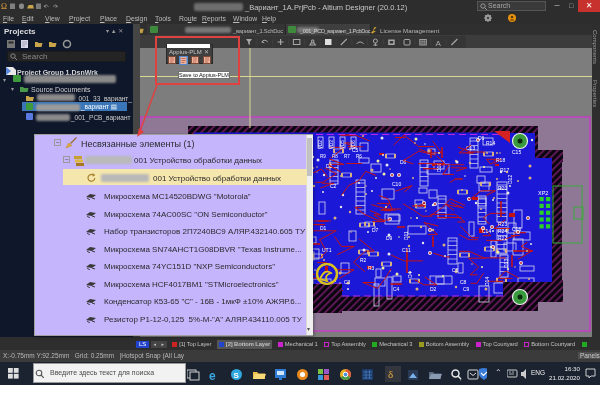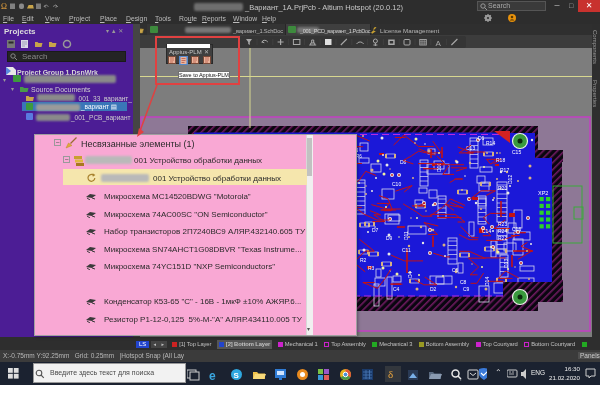--- a/index.html
+++ b/index.html
@@ -13,35 +13,35 @@
   #closebtn { left:578px; top:0; width:22px; height:12px; background:#c8322e; color:#fff; font-size:8px; text-align:center; line-height:12px; }
   
   #menubar { left:0; top:13px; width:600px; height:11px; background:#2d2d2d; color:#bcbcbc; font-size:6.8px; }
   #menubar span { position:absolute; top:2px; }
   
   #tabrow { left:133px; top:24px; width:459px; height:11px; background:#2f2f2f; }
   
   #toolstrip { left:133px; top:35px; width:459px; height:13px; background:#3c3c3c; }
   #iconstrip { left:240px; top:36px; width:226px; height:12px; background:#353535; border-radius:2px; color:#9a9a9a; font-size:7px; line-height:12px; white-space:nowrap; overflow:hidden; }
   
-  #leftpanel { left:0; top:24px; width:133px; height:313px; background:#4c1d95; }
+  #leftpanel { left:0; top:24px; width:133px; height:313px; background:#0f172a; }
   #paneldivider { left:133px; top:24px; width:7px; height:313px; background:#454545; }
   #righttabs { left:592px; top:24px; width:8px; height:313px; background:#2e2e2e; }
   .vtext { position:absolute; color:#9a9a9a; font-size:6px; transform-origin:0 0; transform:rotate(90deg); white-space:nowrap; }
   
   #workspace { left:140px; top:48px; width:452px; height:289px; background:#7d7d7d; }
   
   #layerbar { left:0; top:337px; width:600px; height:13px; background:#2e2e2e; color:#c0c0c0; font-size:5.8px; letter-spacing:-0.1px; }
   #statusrow { left:0; top:350px; width:600px; height:12px; background:#3b3b3b; color:#b8b8b8; font-size:6.5px; }
   #taskbar { left:0; top:362px; width:600px; height:23px; background:#1b2230; }
   #tsearchbox { left:33px; top:363px; width:153px; height:20px; background:#f2f2f2; border:1px solid #999; color:#4a4a4a; font-size:7px; line-height:18px; }
   .chip { display:inline-block; width:5px; height:5px; margin-right:2px; vertical-align:middle; }
   .lrow { position:absolute; top:3px; white-space:nowrap; }
   
-  #popup { left:34px; top:134px; width:323px; height:202px; background:#f9a8d4; border:1px solid #a0a0a0; box-shadow:1px 1px 3px rgba(0,0,0,.35); }
+  #popup { left:34px; top:134px; width:279px; height:202px; background:#c4b5fd; border:1px solid #a0a0a0; box-shadow:1px 1px 3px rgba(0,0,0,.35); }
   .prow { position:absolute; left:0; width:272px; height:17px; font-size:8px; color:#2a2a2a; white-space:nowrap; overflow:hidden; }
   .blur { position:absolute; background:#b9b9b9; border-radius:2px; filter:blur(1px); }
   
   #apbar { left:166px; top:44px; width:47px; height:20px; background:#3f3f3f; border:1px solid #2a2a2a; }
   #apwhite { left:167px; top:44px; width:43px; height:3.5px; background:#fff; }
   #aptitle { left:169px; top:48.5px; font-size:6px; color:#c8c8c8; }
   #apx { left:204px; top:48px; font-size:6px; color:#b8b8b8; }
   #tooltip { left:178px; top:71px; width:52px; height:8px; background:#fdfdfd; border:1px solid #707070; font-size:5.5px; color:#111; text-align:center; line-height:7px; white-space:nowrap; }
   
   #redrect { left:155px; top:36px; width:85px; height:49px; border:2px solid #e04141; }
@@ -54,21 +54,21 @@
   <svg class="abs" style="left:0;top:0" width="90" height="13">
     <text x="1" y="9" font-size="8" fill="#e8a33d" font-family="Liberation Serif">Ω</text>
     <rect x="10" y="3.5" width="5" height="5.5" fill="#808080"></rect>
     <rect x="19" y="3.5" width="5" height="5.5" fill="#8a8a8a" rx="2"></rect>
     <path d="M27 8.5 l1.6 -3.5 h4.4 l0.8 3.5 z" fill="#c8a44a"></path>
     <rect x="36" y="3.5" width="5" height="5.5" fill="#7a7a7a"></rect>
     <path d="M44 6.5 q2.5 -2.5 4.5 0 M44 6.5 l1.8 -1.8 M44 6.5 l2.2 .8" stroke="#8a8a8a" fill="none" stroke-width=".9"></path>
     <path d="M53 6.5 q2.5 -2.5 4.5 0 M57.5 6.5 l-1.8 -1.8 M57.5 6.5 l-2.2 .8" stroke="#8a8a8a" fill="none" stroke-width=".9"></path>
   </svg>
   <div class="abs blur" style="left:194px;top:2.5px;width:49px;height:8px;background:#6e6e6e"></div>
-  <div class="abs" id="titletext" style="left:245px;">_Вариант_1A.PrjPcb - Altium Hotspot (20.0.12)</div>
+  <div class="abs" id="titletext" style="left:245px;">_Вариант_1A.PrjPcb - Altium Designer (20.0.12)</div>
   <div class="abs" id="tsearch">Search</div>
   <svg class="abs" style="left:480px;top:3px" width="8" height="8">
       <circle cx="3" cy="3" r="2.2" fill="none" stroke="#999" stroke-width="1"></circle>
       <line x1="4.6" y1="4.6" x2="7" y2="7" stroke="#999" stroke-width="1"></line>
     </svg>
   <div class="abs" style="left:552px;top:0;width:10px;height:12px;color:#bbb;font-size:9px;text-align:center;line-height:10px">–</div>
   <div class="abs" style="left:566px;top:0;width:10px;height:12px;color:#bbb;font-size:7px;text-align:center;line-height:11px">□</div>
   <div class="abs" id="closebtn">✕</div>
 
   <div class="abs" id="menubar">
@@ -1044,20 +1044,27 @@
         </svg>
         <span class="abs" style="left:69px;top:2px">Микросхема SN74AHCT1G08DBVR "Texas Instrume...</span>
       </div>
     <div class="prow" style="top:125px">
         <svg class="abs" style="left:50px;top:2px" width="12" height="8">
           <path d="M1 5 l4 -3 l6 1 l-4 3 z" fill="#3a3a3a"></path>
           <path d="M2 6 l3 2 M7 6 l3 1" stroke="#3a3a3a"></path>
         </svg>
         <span class="abs" style="left:69px;top:2px">Микросхема 74YC151D "NXP Semiconductors"</span>
       </div>
+    <div class="prow" style="top:142.5px">
+        <svg class="abs" style="left:50px;top:2px" width="12" height="8">
+          <path d="M1 5 l4 -3 l6 1 l-4 3 z" fill="#3a3a3a"></path>
+          <path d="M2 6 l3 2 M7 6 l3 1" stroke="#3a3a3a"></path>
+        </svg>
+        <span class="abs" style="left:69px;top:2px">Микросхема HCF4017ВМ1 "STMicroelectronics"</span>
+      </div>
     <div class="prow" style="top:160px">
         <svg class="abs" style="left:50px;top:2px" width="12" height="8">
           <path d="M1 5 l4 -3 l6 1 l-4 3 z" fill="#3a3a3a"></path>
           <path d="M2 6 l3 2 M7 6 l3 1" stroke="#3a3a3a"></path>
         </svg>
         <span class="abs" style="left:69px;top:2px">Конденсатор К53-65 "С" - 16В - 1мкФ ±10% АЖЯР.6...</span>
       </div>
     <div class="prow" style="top:177.5px">
         <svg class="abs" style="left:50px;top:2px" width="12" height="8">
           <path d="M1 5 l4 -3 l6 1 l-4 3 z" fill="#3a3a3a"></path>

